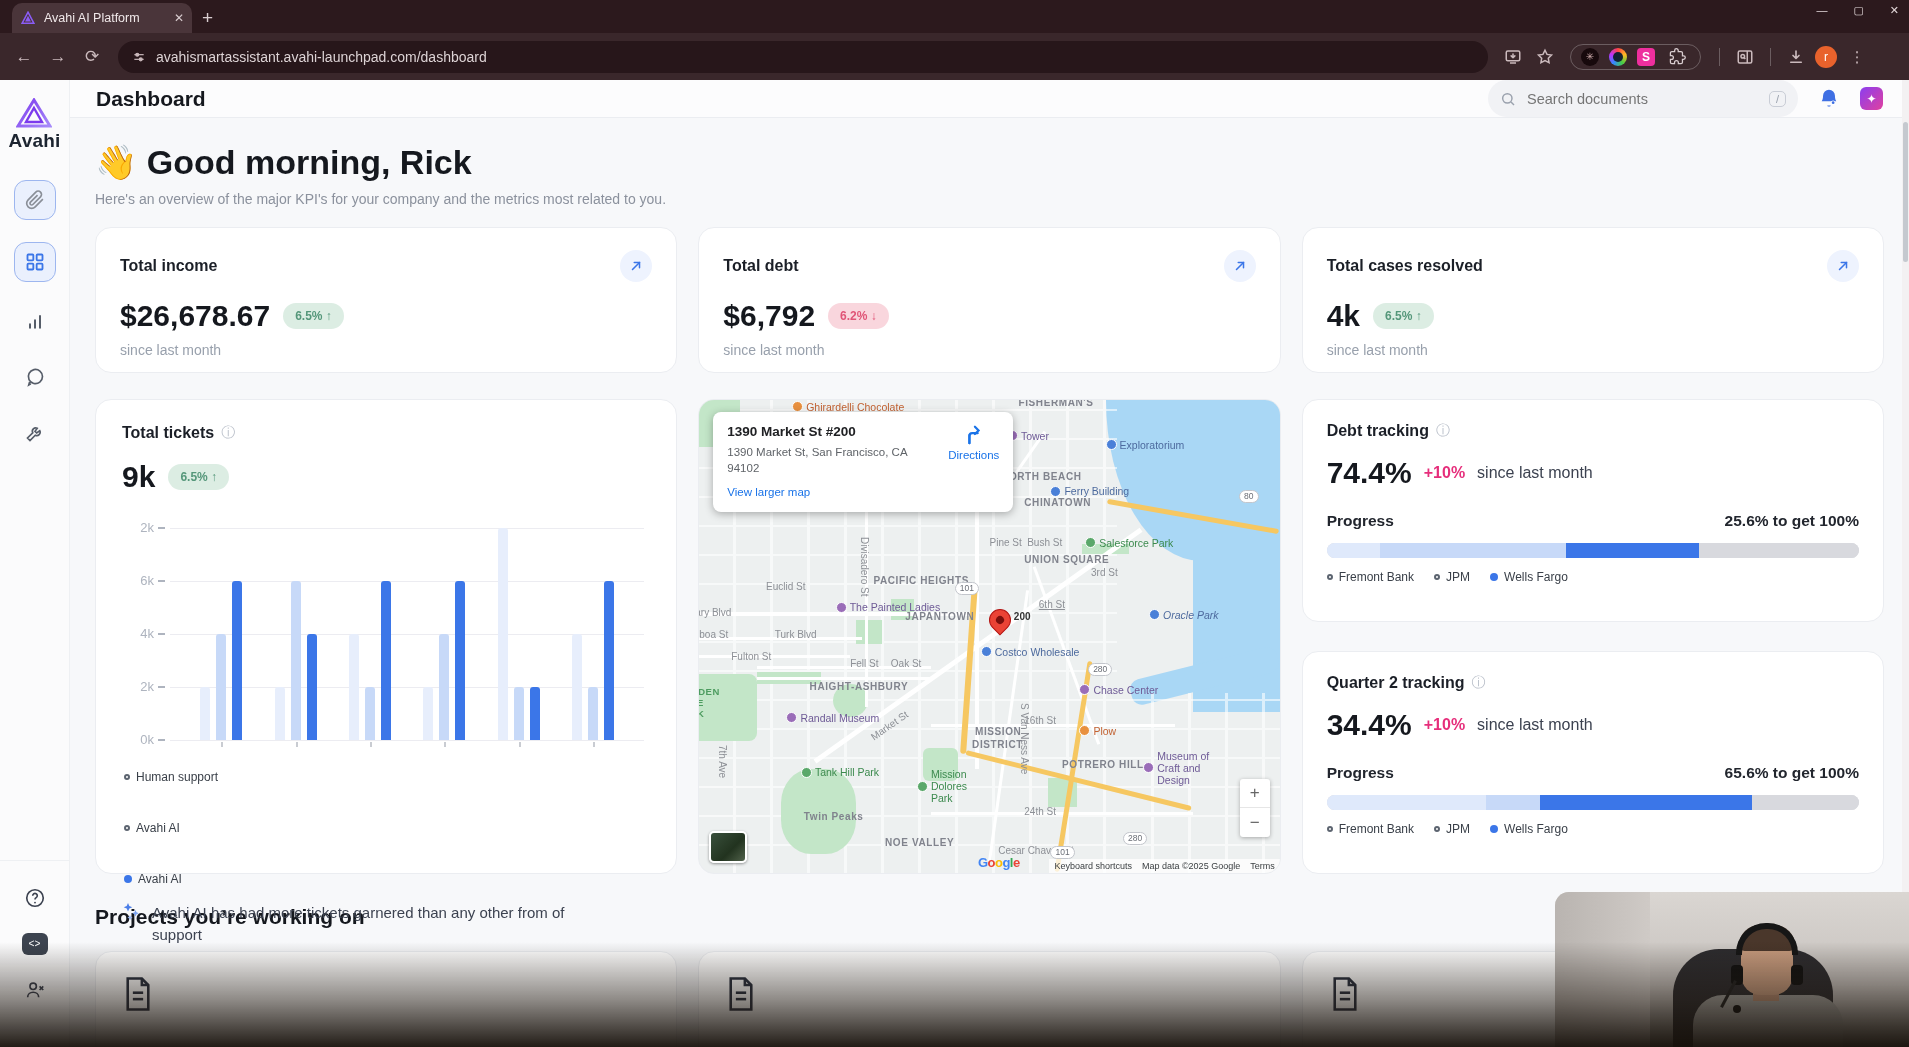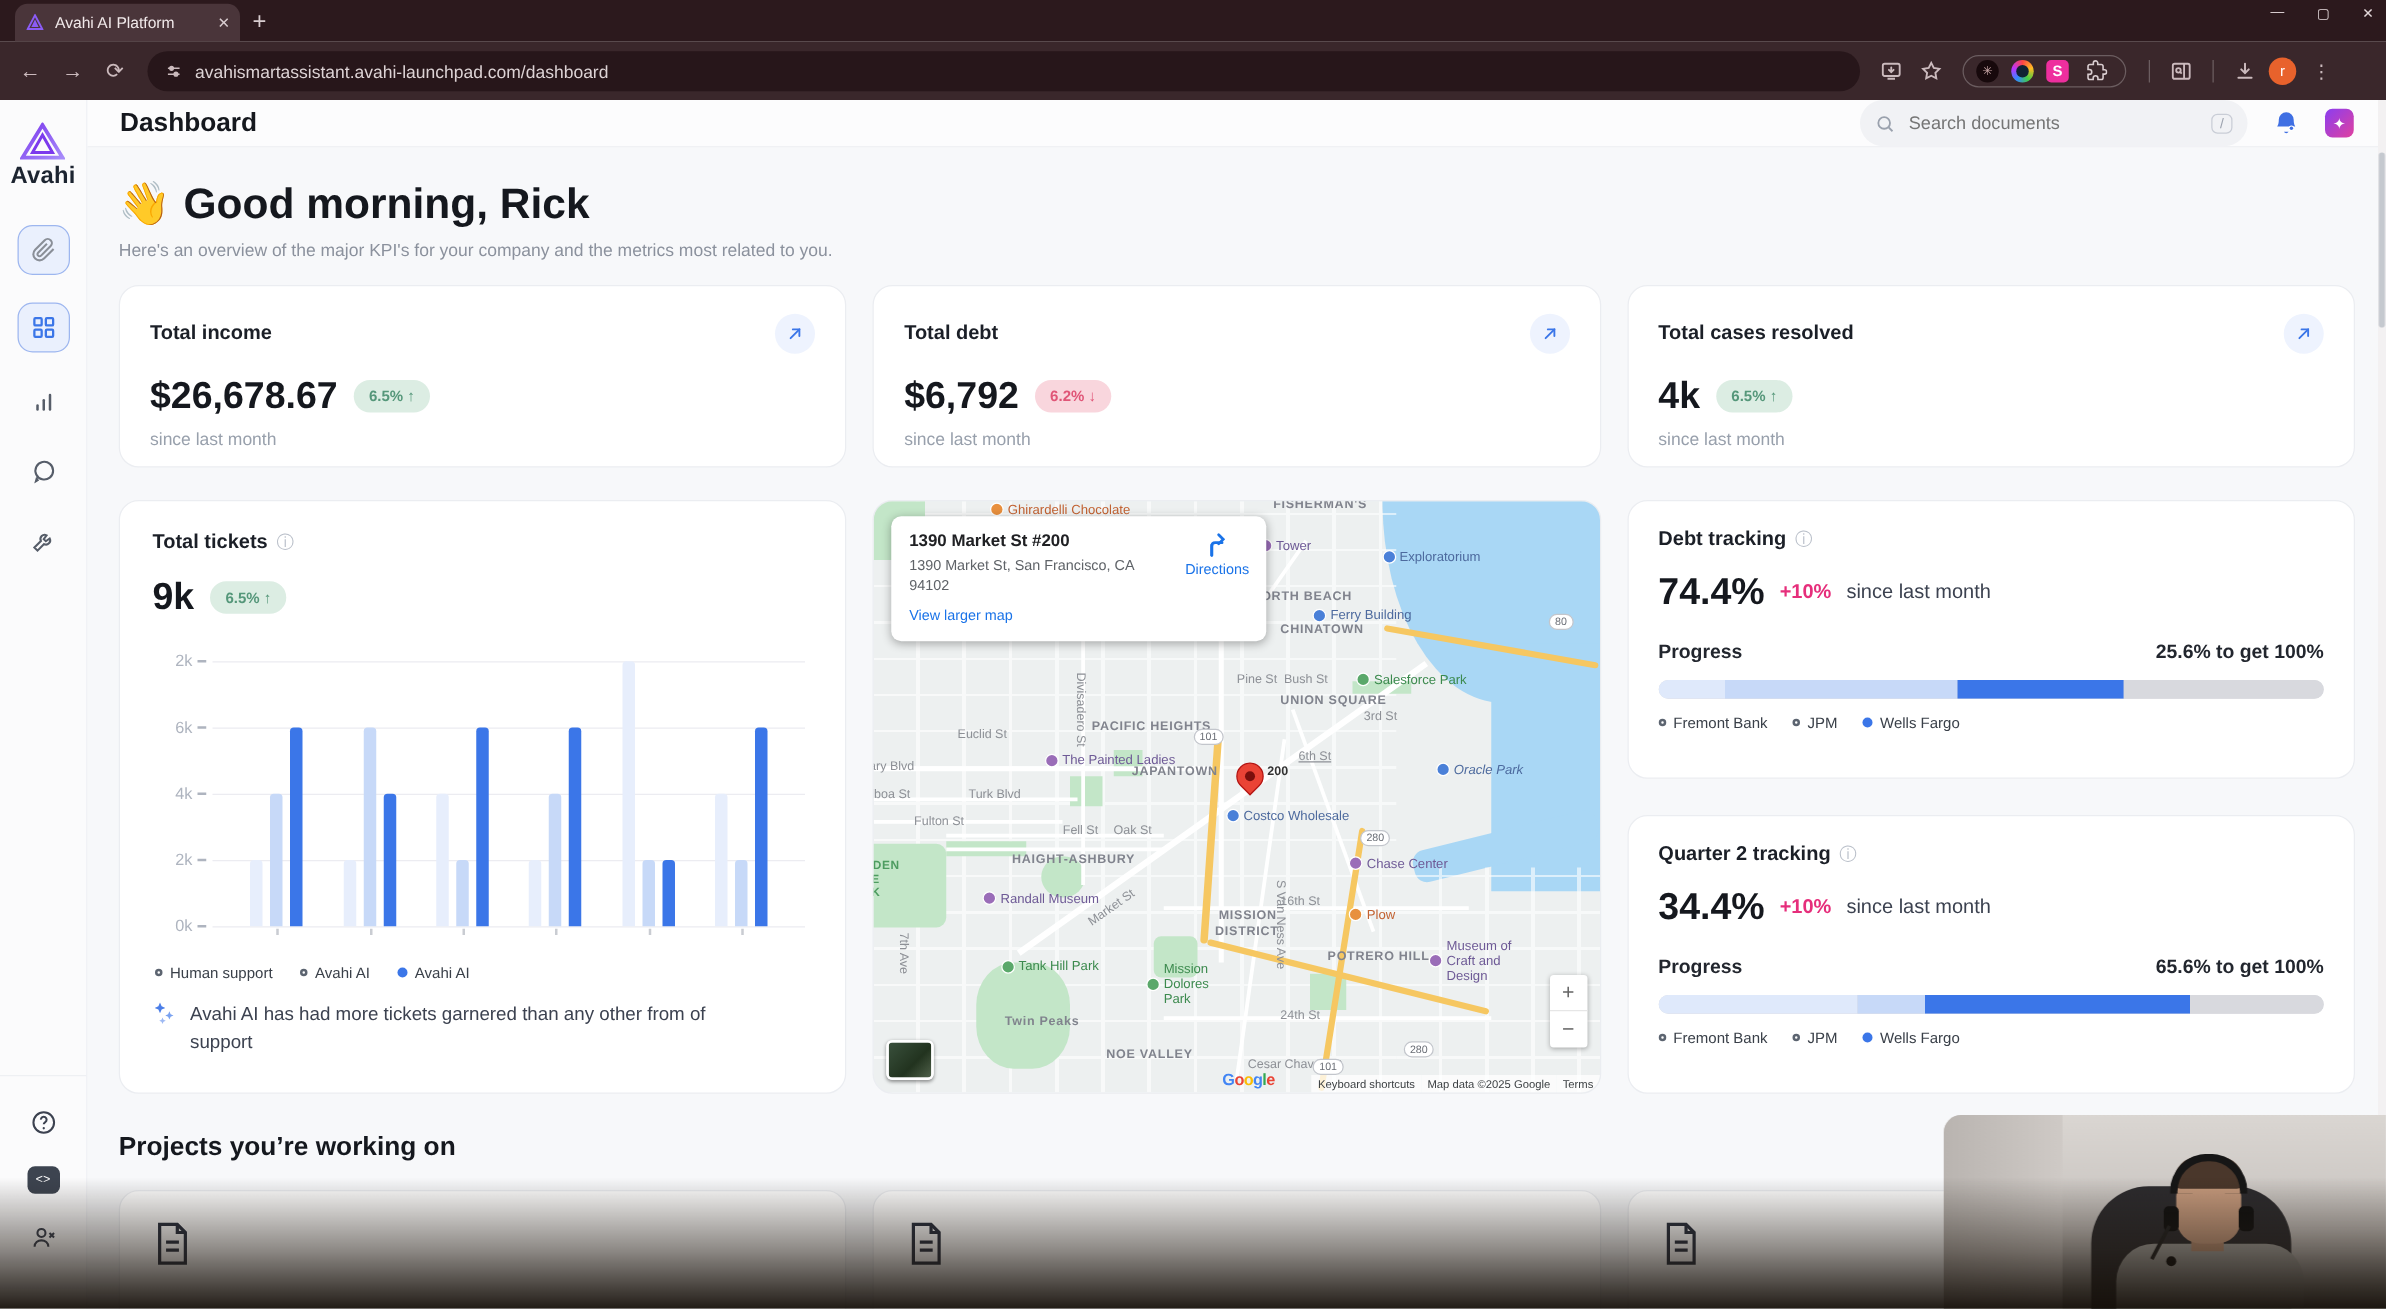--- a/index.html
+++ b/index.html
@@ -93,21 +93,21 @@
   .info-i{color:#b9bfc9;font-size:14px;margin-left:7px;}
   .tk-vrow{display:flex;align-items:center;gap:13px;margin-top:18px;}
   .plot-wrap{position:relative;height:212px;margin:34px 6px 0 48px;}
   .gridrow{position:absolute;left:0;right:0;height:1px;background:#ececf1;}
   .ylab{position:absolute;left:-46px;top:-8px;font-size:13px;color:#aeb4bf;width:30px;text-align:right;}
   .ytickdash{position:absolute;left:-12px;top:-1px;width:7px;height:2px;background:#aeb4bf;}
   .bars{position:absolute;inset:0;display:flex;justify-content:space-around;align-items:flex-end;padding:0 14px;}
   .bargroup{display:flex;align-items:flex-end;gap:6px;height:100%;position:relative;}
   .bar{width:10px;border-radius:3px 3px 0 0;}
   .xtick{position:absolute;bottom:-7px;left:50%;width:2px;height:5px;background:#c9ccd2;}
-  .legend{display:flex;gap:22px;margin:30px 0 0 2px;}
+  .legend{display:flex;gap:37px;margin:30px 0 0 2px;flex-direction:column;}
   .chip{display:flex;align-items:center;gap:6px;font-size:12px;color:#3a4049;}
   .dot{width:8px;height:8px;border-radius:50%;}
   .dot.hollow{border:2px solid #5c6470;background:#fff;width:6px;height:6px;}
   .note{display:flex;gap:10px;margin-top:16px;font-size:15px;color:#3c4250;line-height:1.45;padding-right:40px;}
 
   
   .map-card{height:475px;border-radius:16px;overflow:hidden;position:relative;background:#edf0f0;border:1px solid #ebedf1;}
   .mapshape{position:absolute;}
   .water{background:#a9d7f5;}
   .park{background:#c3e6c8;}

